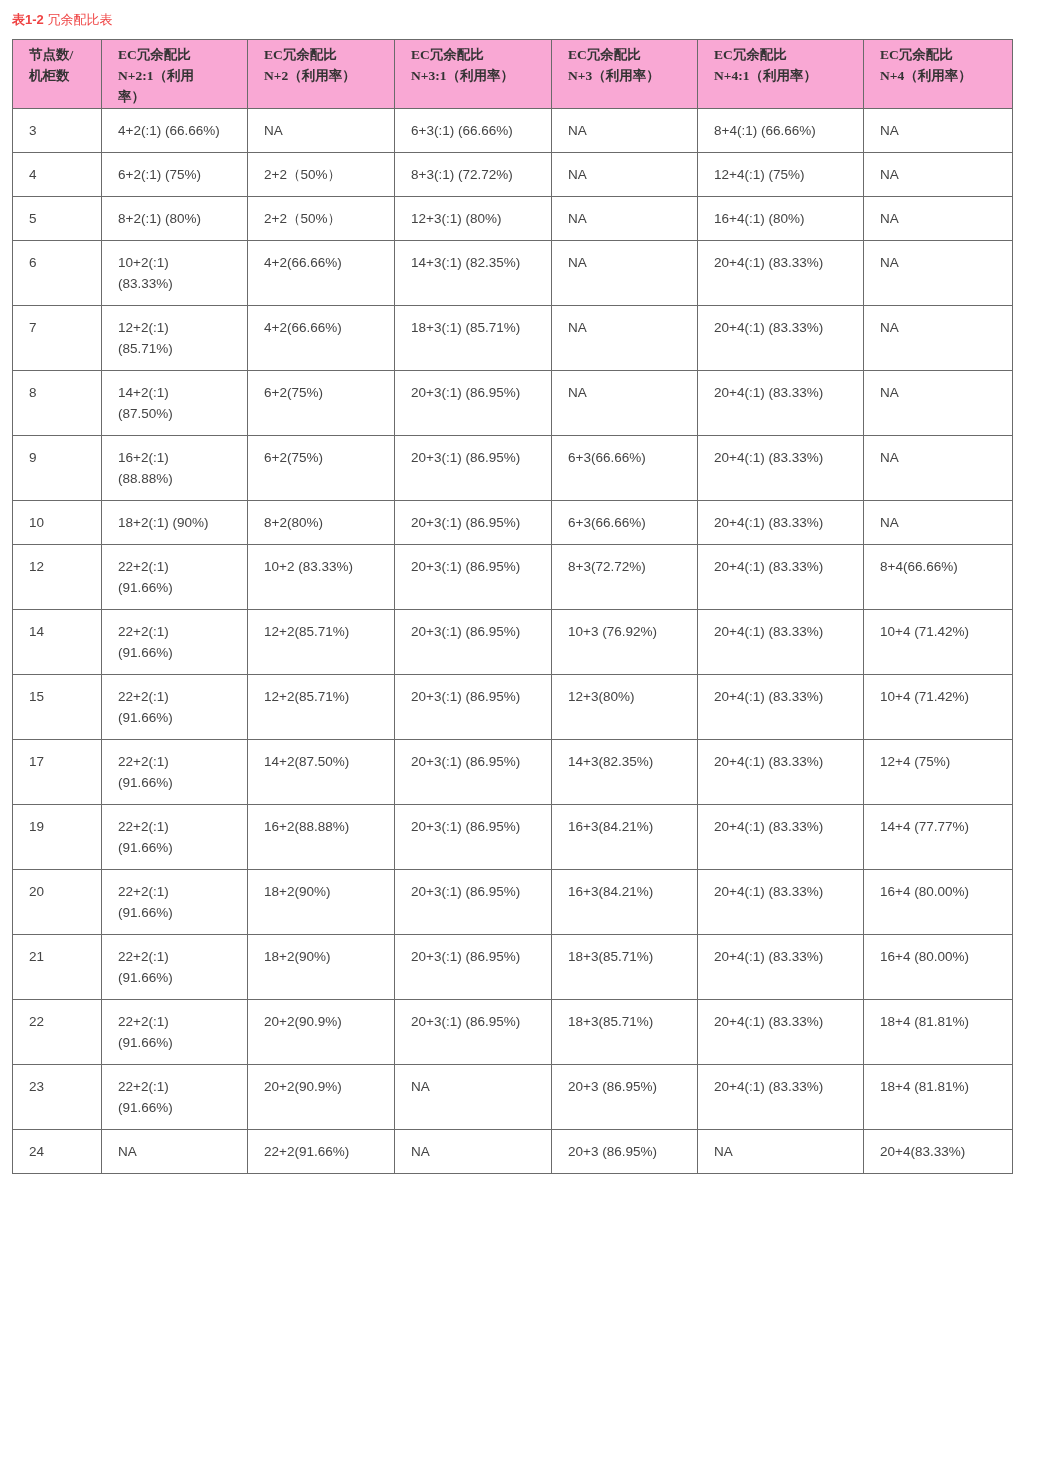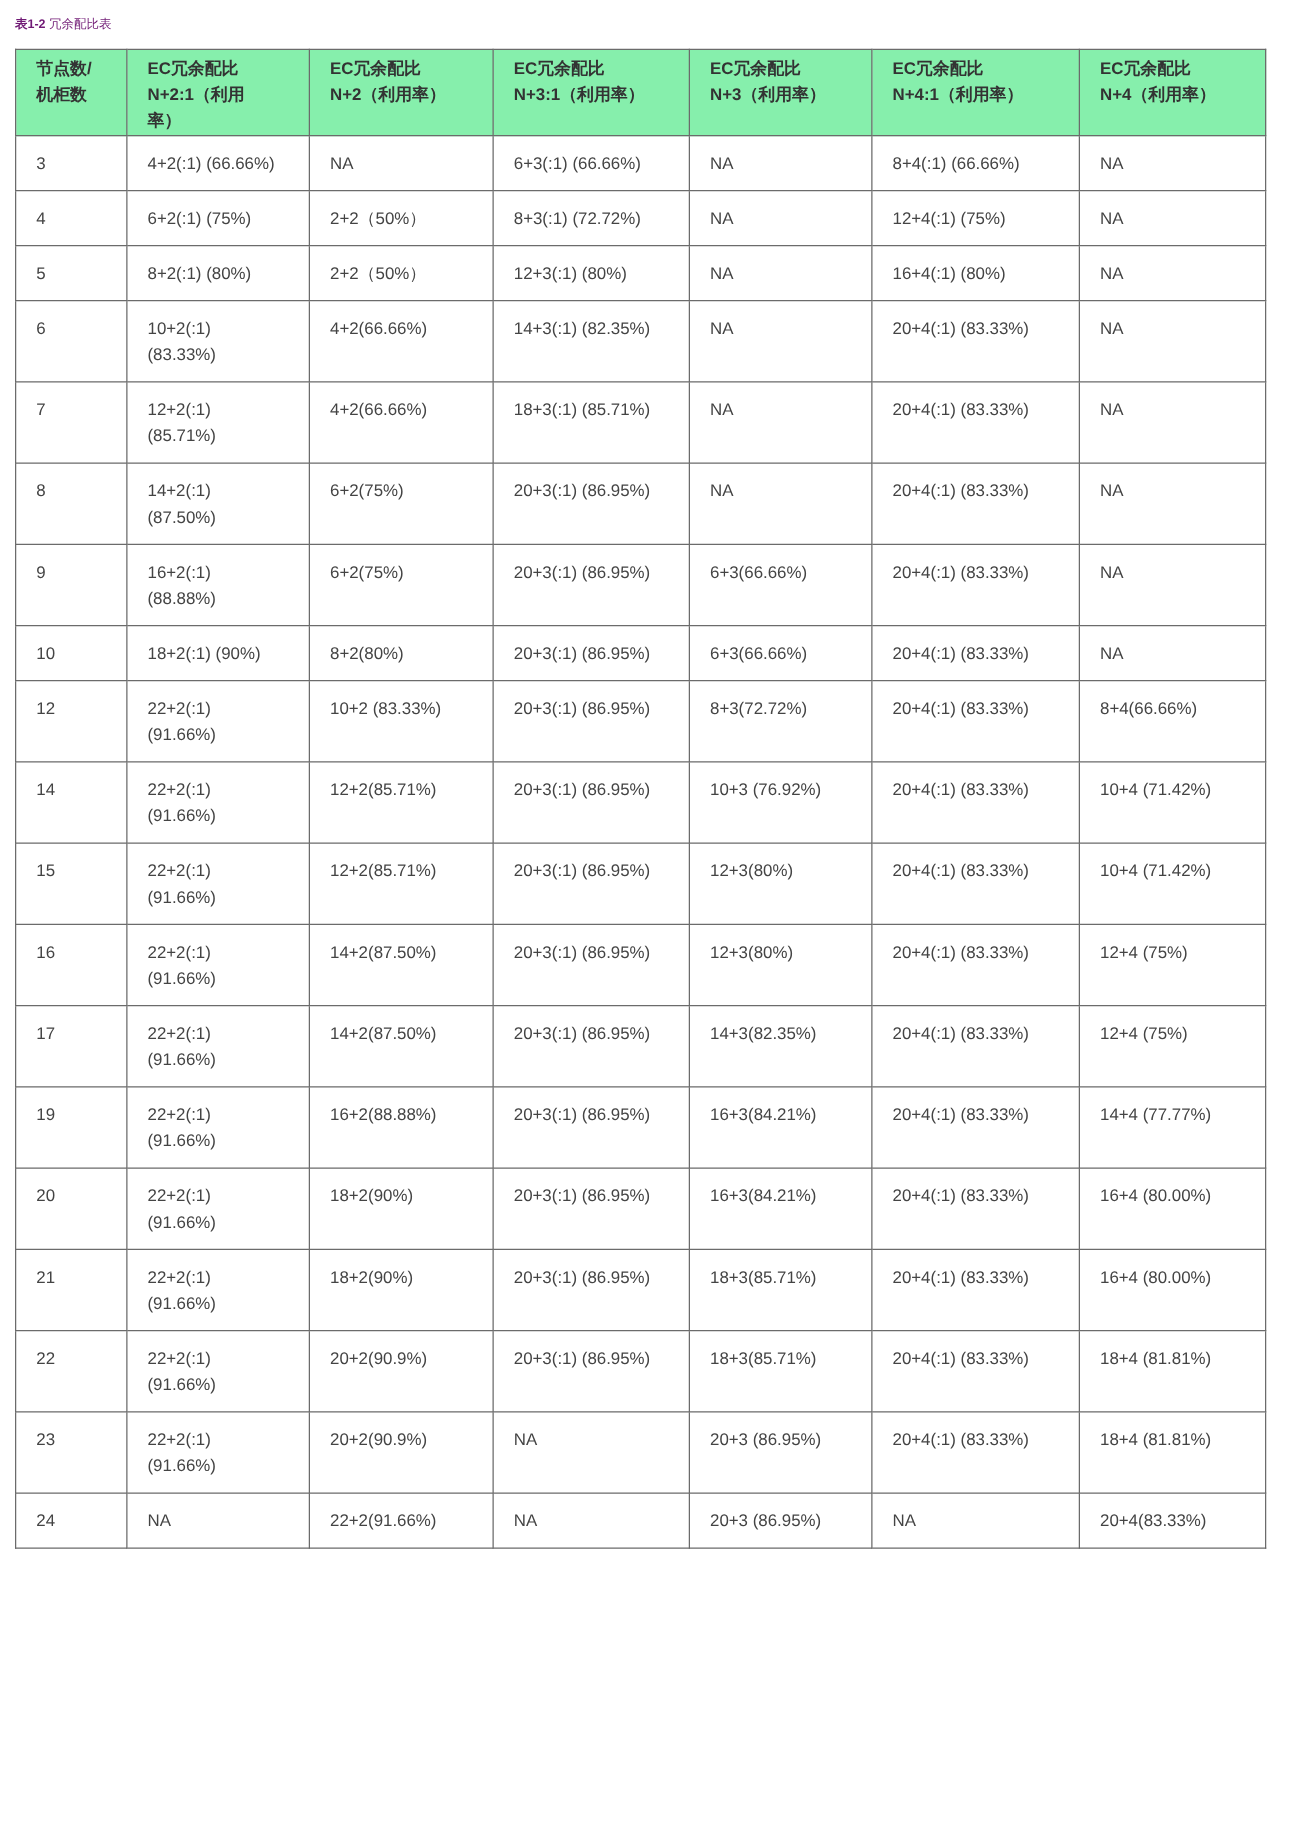--- a/index.html
+++ b/index.html
@@ -4,45 +4,46 @@
   <style>
     html, body { margin: 0; padding: 0; background: #ffffff; }
     body {
       width: 1041px; height: 1468px; overflow: hidden;
       font-family: "Liberation Sans", "DejaVu Sans", sans-serif;
       color: #333333;
       position: relative;
     }
     .caption {
       position: absolute; left: 12px; top: 11px;
-      font-size: 10px; line-height: 18px; color: #701a75;
+      font-size: 13px; line-height: 18px; color: #ef4444;
     }
     .caption .num { font-weight: bold; }
     table.ec {
       position: absolute; left: 12px; top: 39px;
       border-collapse: collapse;
       table-layout: fixed;
       width: 1001px;
       font-size: 13.5px;
     }
     table.ec th, table.ec td {
       border: 1px solid #6b6b6b;
       text-align: left; vertical-align: top;
       padding: 0 10px 0 16px;
       line-height: 21px;
       word-wrap: break-word;
     }
     table.ec th {
-      background: #86efac;
+      background: #f9a8d4;
       font-weight: bold;
       color: #333;
       height: 69px;
       padding-top: 4px;
       box-sizing: border-box;
       font-size: 13.5px;
+      font-family: Liberation Serif, serif;
     }
     table.ec td { padding-top: 11px; padding-bottom: 11px; color: #444; }
     table.ec tr.single td { height: 21px; }
     table.ec tr.double td { height: 42px; padding-bottom: 11px; }
     .c0 { width: 89px; }
     .c1 { width: 146px; }
     .c2 { width: 147px; }
     .c3 { width: 157px; }
     .c4 { width: 146px; }
     .c5 { width: 166px; }
@@ -233,32 +234,20 @@
           <span class="line">22+2(:1)</span>
           <span class="line">(91.66%)</span>
         </td>
         <td>12+2(85.71%)</td>
         <td>20+3(:1) (86.95%)</td>
         <td>12+3(80%)</td>
         <td>20+4(:1) (83.33%)</td>
         <td>10+4 (71.42%)</td>
       </tr>
       <tr class="double">
-        <td>16</td>
-        <td>
-          <span class="line">22+2(:1)</span>
-          <span class="line">(91.66%)</span>
-        </td>
-        <td>14+2(87.50%)</td>
-        <td>20+3(:1) (86.95%)</td>
-        <td>12+3(80%)</td>
-        <td>20+4(:1) (83.33%)</td>
-        <td>12+4 (75%)</td>
-      </tr>
-      <tr class="double">
         <td>17</td>
         <td>
           <span class="line">22+2(:1)</span>
           <span class="line">(91.66%)</span>
         </td>
         <td>14+2(87.50%)</td>
         <td>20+3(:1) (86.95%)</td>
         <td>14+3(82.35%)</td>
         <td>20+4(:1) (83.33%)</td>
         <td>12+4 (75%)</td>

